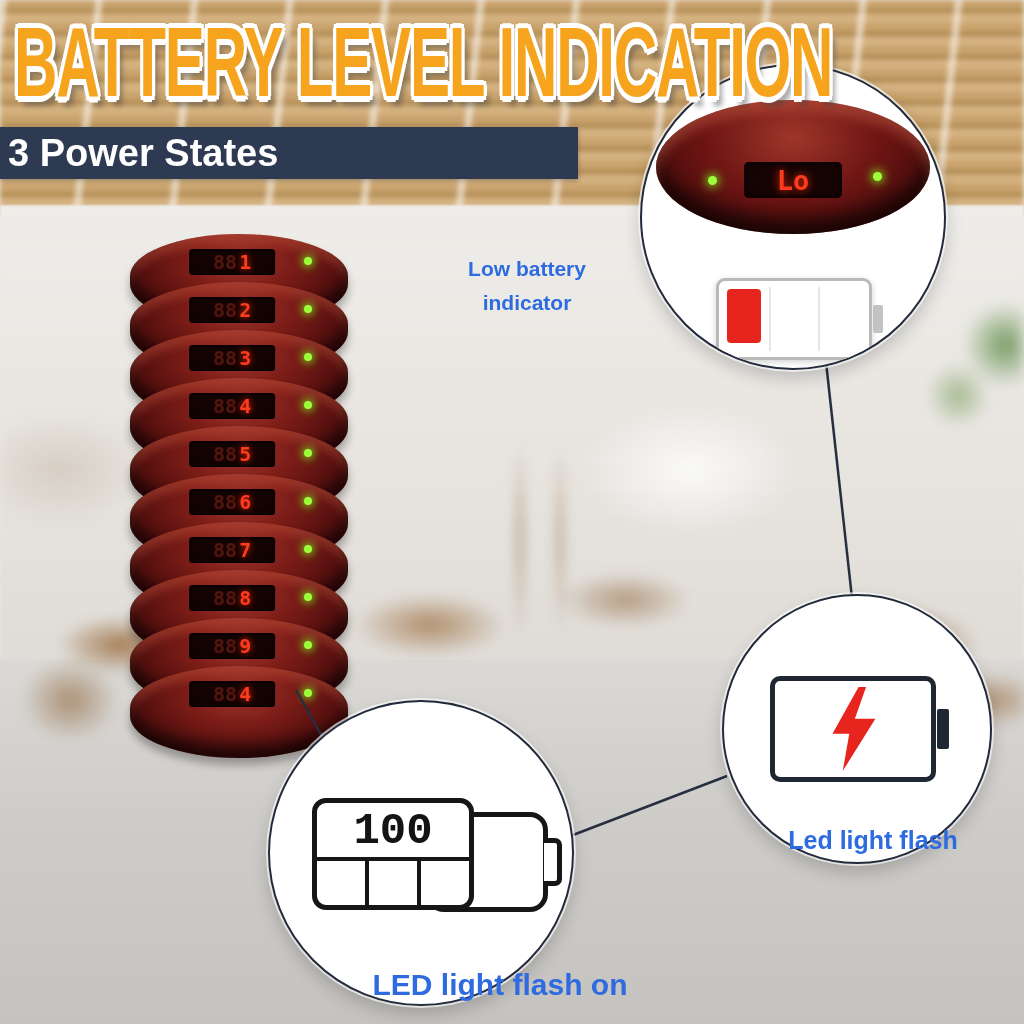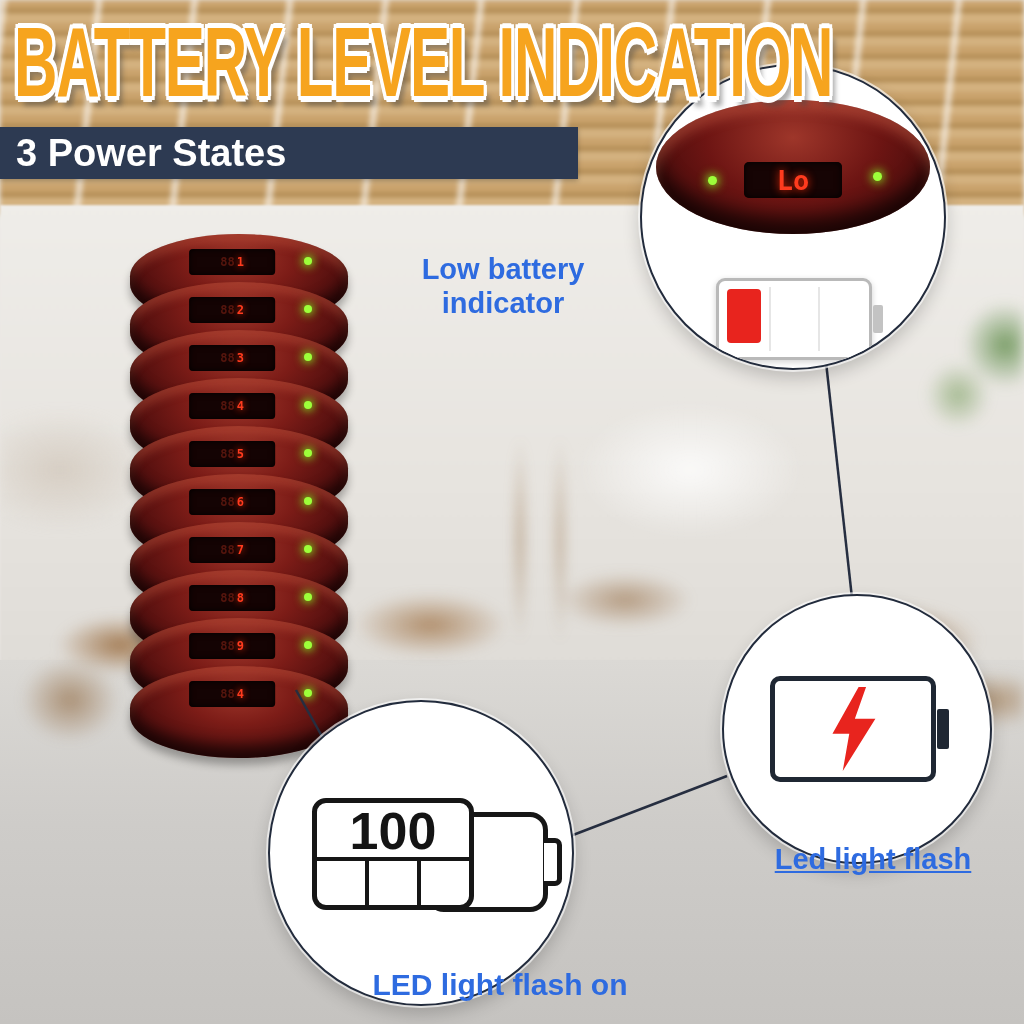--- a/index.html
+++ b/index.html
@@ -49,37 +49,37 @@
     transform:scale(0.64,1.05);transform-origin:left top;
     text-shadow:
       -4px -4px 0 #fff, 4px -4px 0 #fff, -4px 4px 0 #fff, 4px 4px 0 #fff,
       -5px 0 0 #fff, 5px 0 0 #fff, 0 -5px 0 #fff, 0 5px 0 #fff,
       9px 9px 7px rgba(70,70,70,.45);
   }
   
   .banner{
     position:absolute;top:127px;left:0;width:578px;height:52px;z-index:31;
     background:#2d3a52;color:#ffffff;font-size:38px;font-weight:bold;
-    line-height:52px;padding-left:16px;box-sizing:border-box;
+    line-height:52px;padding-left:8px;box-sizing:border-box;
     box-shadow:0 2px 5px rgba(0,0,0,.25);
   }
   
   .stack{position:absolute;left:130px;top:234px;width:218px;z-index:20;}
   .pager{position:relative;width:218px;height:92px;margin-top:-44px;}
   .pager:first-child{margin-top:0;}
   .pager-body{
     position:absolute;inset:0;border-radius:50%/46%;
     background:radial-gradient(ellipse at 50% 28%, #9e362a 0%, #7c1c17 35%, #4b0d0d 72%, #2c0607 100%);
     box-shadow:inset 0 -12px 14px rgba(0,0,0,.6), inset 0 8px 10px rgba(255,130,95,.28), 0 7px 9px rgba(0,0,0,.3);
   }
   .pager-display{
     position:absolute;top:15px;left:50%;transform:translateX(-58%);
     width:86px;height:26px;background:#140303;border-radius:4px;
     display:flex;align-items:center;justify-content:center;
-    font-family:"DejaVu Sans Mono", monospace;font-weight:bold;font-size:12px;
+    font-family:"DejaVu Sans Mono", monospace;font-weight:bold;font-size:20px;
     box-shadow:inset 0 0 6px #000;
   }
   .ghost{color:rgba(255,70,40,.28);margin-right:2px;}
   .digit{color:#ff3b1e;text-shadow:0 0 7px rgba(255,45,10,.95);}
   .led{
     position:absolute;top:23px;right:36px;width:8px;height:8px;border-radius:50%;
     background:#9dff3a;box-shadow:0 0 9px 2px rgba(130,230,30,.9);
   }
   
   .circle{
@@ -134,29 +134,29 @@
   .batt100-nub{
     position:absolute;left:274px;top:136px;width:13px;height:38px;
     border:5px solid #161616;border-left:none;border-radius:0 7px 7px 0;background:#fff;z-index:1;
   }
   .batt100-front{
     position:absolute;left:42px;top:96px;width:152px;height:102px;
     border:5px solid #161616;border-radius:14px;background:#fff;z-index:2;
   }
   .batt100-num{
     height:54px;line-height:56px;text-align:center;
-    font-size:52px;font-weight:bold;color:#141414;border-bottom:4px solid #161616;
+    font-size:44px;font-weight:bold;color:#141414;border-bottom:4px solid #161616;font-family:Liberation Mono, monospace;
   }
   .batt100-cells{position:absolute;left:0;right:0;bottom:0;height:44px;display:flex;}
   .batt100-cells .cell{flex:1;border-right:4px solid #161616;}
   .batt100-cells .cell:last-child{border-right:none;}
   
   .blue-label{position:absolute;color:#2e6be0;font-weight:bold;z-index:25;text-align:center;}
-  #label-low{left:386px;top:252px;width:234px;font-size:29px;line-height:34px;}
-  #label-flash{left:748px;top:843px;width:250px;font-size:29px;text-decoration:underline;}
+  #label-low{left:410px;top:252px;width:234px;font-size:21px;line-height:34px;}
+  #label-flash{left:748px;top:826px;width:250px;font-size:25px;}
   #label-always{left:278px;top:968px;width:444px;font-size:30px;}
   
   .lines{position:absolute;left:0;top:0;z-index:21;}
 </style>
 </head>
 <body>
 
 <div class="bg-layer bg-ceiling"></div>
 <div class="bg-layer bg-wall"></div>
 <div class="bg-layer bg-floor"></div>

